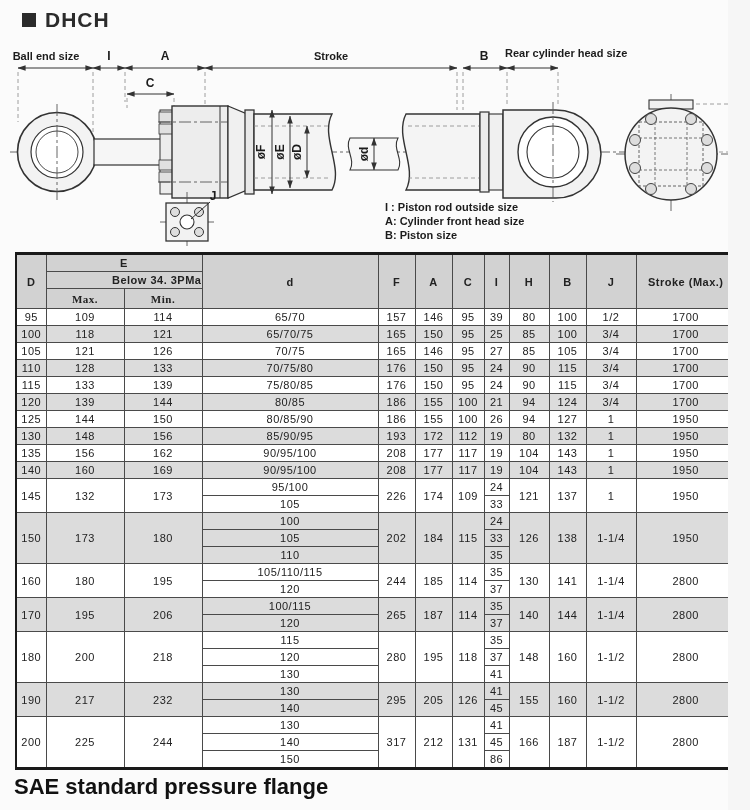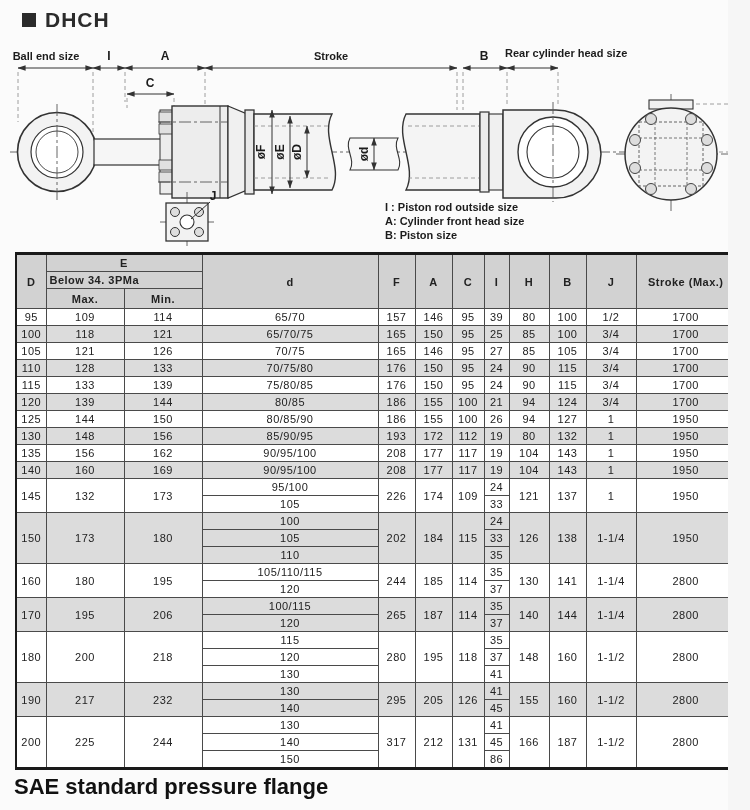--- a/index.html
+++ b/index.html
@@ -16,22 +16,22 @@
   .dim{stroke:#333;stroke-width:1;}
   .ext{stroke:#888;stroke-width:0.8;stroke-dasharray:4 3;}
   .cl{stroke:#555;stroke-width:0.9;stroke-dasharray:12 3 3 3;fill:none;}
   .pt{stroke:#333;fill:#f3f3f3;}
   table{position:absolute;left:15px;top:252px;width:720px;border-collapse:collapse;
         table-layout:fixed;font-size:11px;}
   th,td{border:1px solid #4a4a4a;text-align:center;vertical-align:middle;
         padding:0;letter-spacing:0.5px;color:#222;}
   table{border:2px solid #1a1a1a;border-top:3px solid #1a1a1a;border-bottom:3px solid #1a1a1a;}
   thead th{background:#d2d2d2;font-weight:bold;font-size:11px;}
-  th.left{text-align:left;padding-left:3px;margin-top:20px;}
-  tr.h1 th{height:16px;} tr.h2 th{height:16px;} tr.h3 th{height:19px;}
+  th.left{text-align:right;padding-left:3px;margin-top:20px;}
+  tr.h1 th{height:16px;} tr.h2 th{height:16px;} tr.h3 th{height:19px;font-family:Liberation Serif, serif;}
   tbody td{height:16px;line-height:16px;background:#fff;}
   tbody tr.shaded td{background:#dcdcdc;}
   .foot{position:absolute;left:14px;top:774px;font-size:22px;font-weight:bold;color:#111;}
 </style>
 </head>
 <body>
 
 <div class="page">
 
   <div class="hdr">

